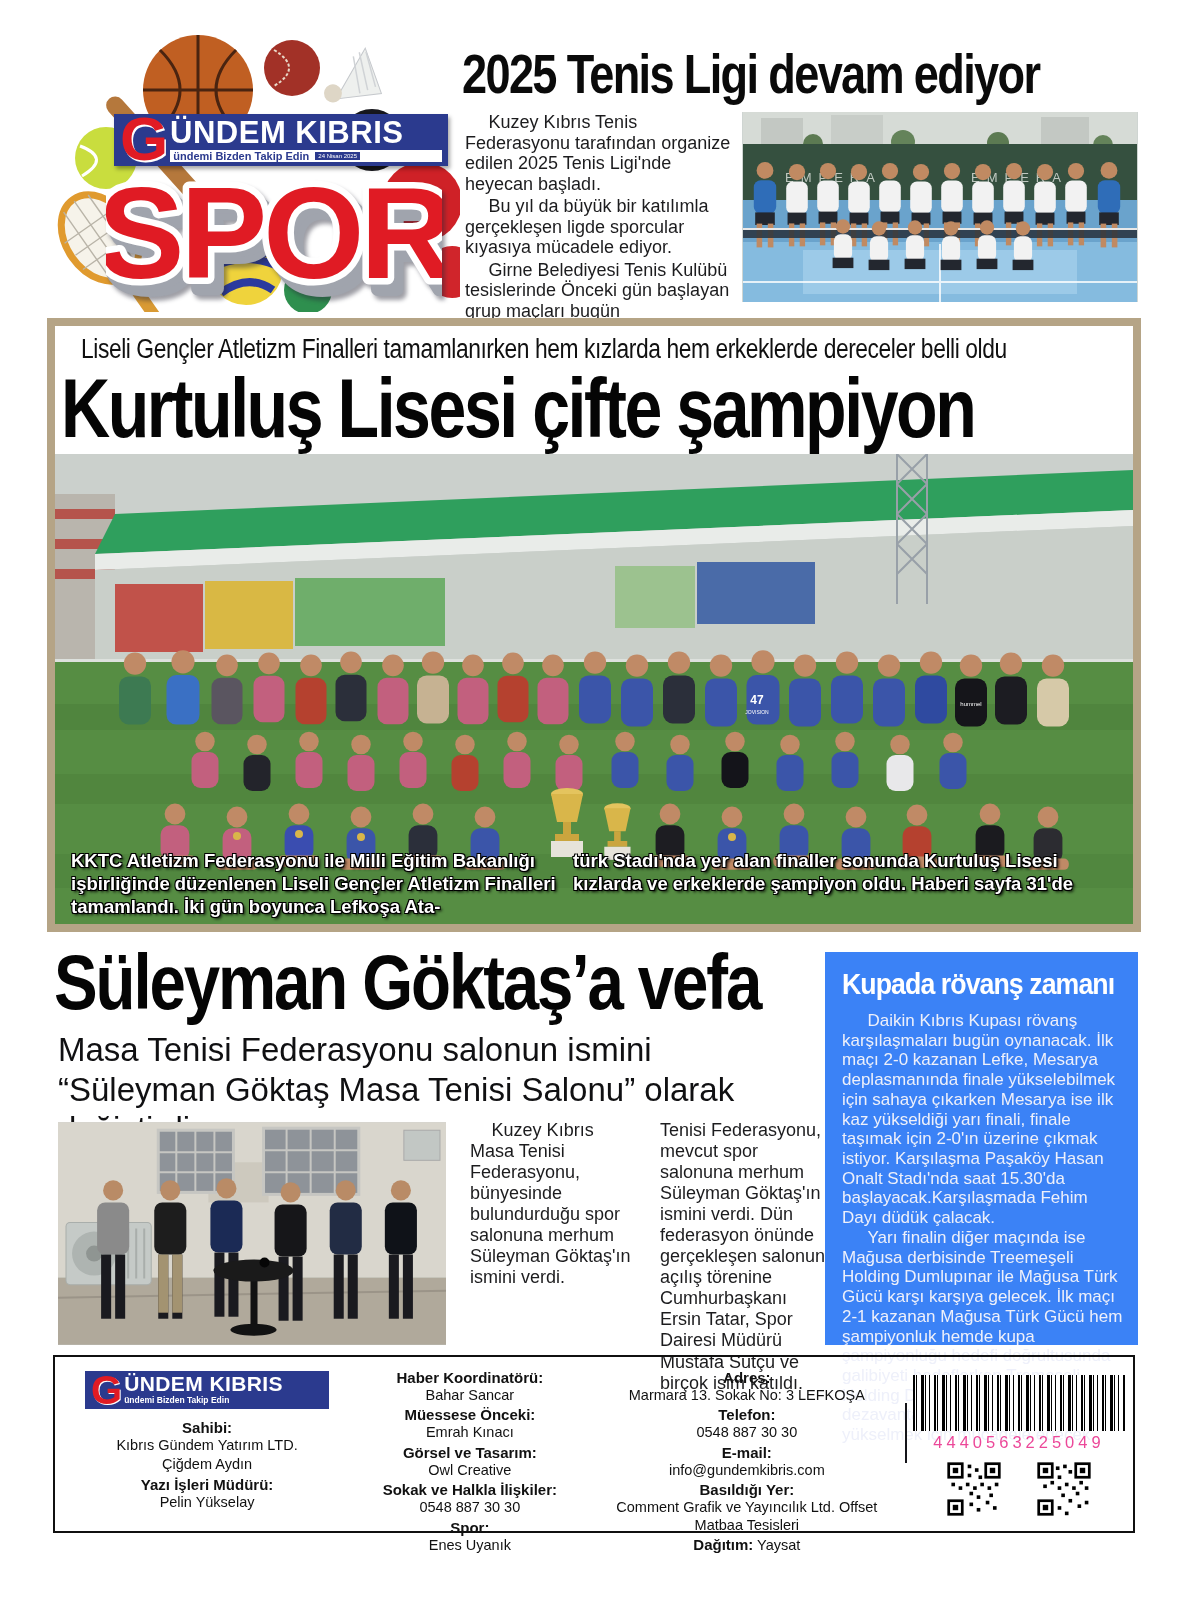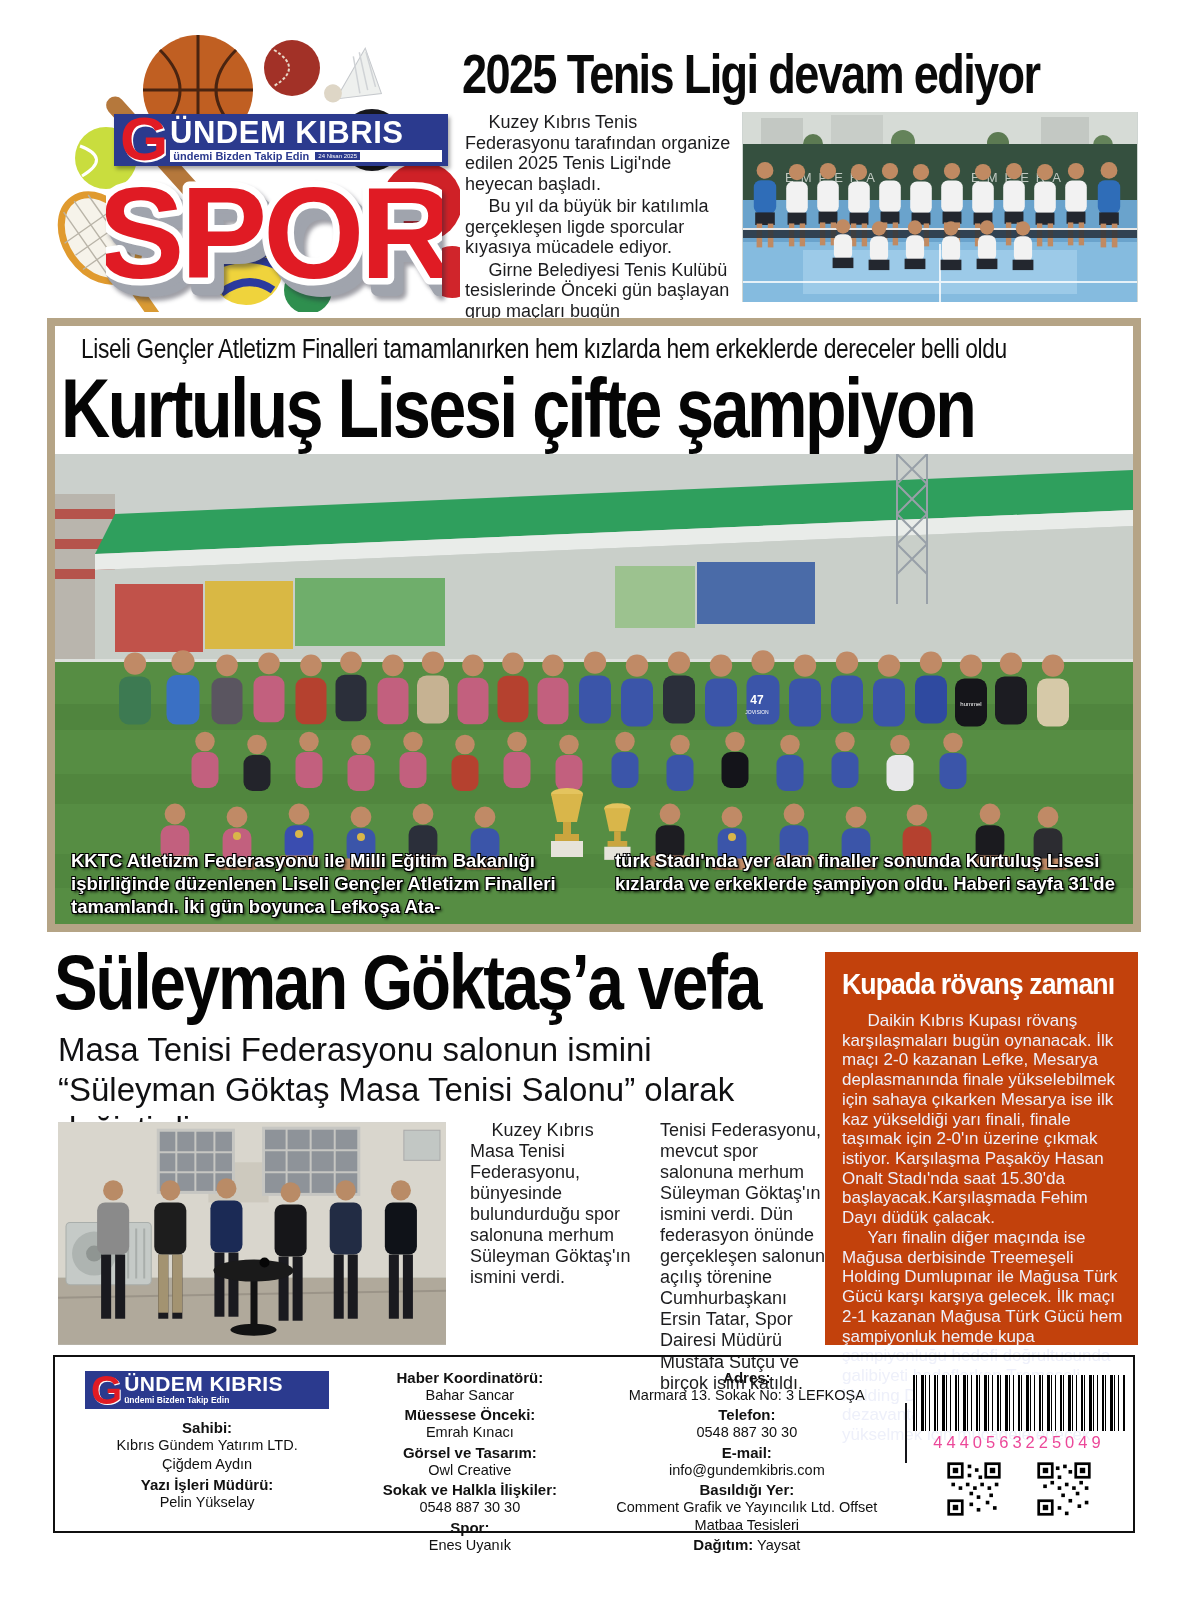--- a/index.html
+++ b/index.html
@@ -32,38 +32,38 @@
 
   
   .feature{left:47px;top:318px;width:1094px;height:614px;border:8px solid #b5a486;background:#fff;
            box-sizing:border-box;display:flex;flex-direction:column;}
   .kicker{margin:8px 0 0 26px;font-size:27px;letter-spacing:-.5px;white-space:nowrap;
           transform:scaleX(.845);transform-origin:left;color:#101010;}
   .feature-headline{margin:2px 0 4px 6px;font-size:83px;font-weight:800;letter-spacing:-3px;line-height:1.0;
           white-space:nowrap;transform:scaleX(.82);transform-origin:left;color:#050505;}
   .feature-photo{position:relative;flex:1;overflow:hidden;}
   .feature-photo svg{display:block;width:100%;height:100%;}
-  .caption{position:absolute;left:0;right:0;bottom:6px;display:flex;justify-content:space-between;
+  .caption{position:absolute;left:0;right:0;bottom:6px;display:flex;justify-content:flex-start;
            padding:0 16px;}
   .caption div{width:48%;font-size:18.5px;font-weight:700;color:#fff;line-height:1.25;
     text-shadow:-1px -1px 0 #000,1px -1px 0 #000,-1px 1px 0 #000,1px 1px 0 #000,2px 2px 3px #000;}
 
   
   .vefa-headline{left:54px;top:938px;font-size:77px;font-weight:800;letter-spacing:-2.5px;white-space:nowrap;
                  transform:scaleX(.85);transform-origin:left;color:#050505;}
   .vefa-subhead{left:58px;top:1030px;width:760px;font-size:33px;line-height:1.2;color:#101012;}
   .vefa-photo{left:58px;top:1122px;width:388px;height:223px;}
   .vefa-col{top:1112px;width:184px;font-size:18px;line-height:1.17;color:#1c1c1e;}
   .vefa-col p{margin:8px;}
   .vefa-col p.ind{text-indent:1.2em;}
   .col1{left:462px;}
   .col2{left:652px;}
 
   
-  .sidebar{left:825px;top:952px;width:313px;height:393px;background:#c2410c;box-sizing:border-box;
+  .sidebar{left:825px;top:952px;width:313px;height:393px;background:#3b82f6;box-sizing:border-box;
            padding:16px 15px 10px 17px;}
   .sidebar-title{color:#fff;font-size:29px;font-weight:800;letter-spacing:-1px;white-space:nowrap;
                  transform:scaleX(.92);transform-origin:left;margin-bottom:10px;}
   .sidebar p{margin:0;color:#eef0fa;font-size:17px;line-height:1.16;text-indent:1.5em;}
 
   
   .footer{left:53px;top:1355px;width:1082px;height:178px;border:2px solid #101010;box-sizing:border-box;
           display:flex;padding:12px 8px 8px 10px;}
   .fcol{text-align:center;font-size:14.5px;line-height:1.2;color:#111;}
   .fcolA{width:300px;}

